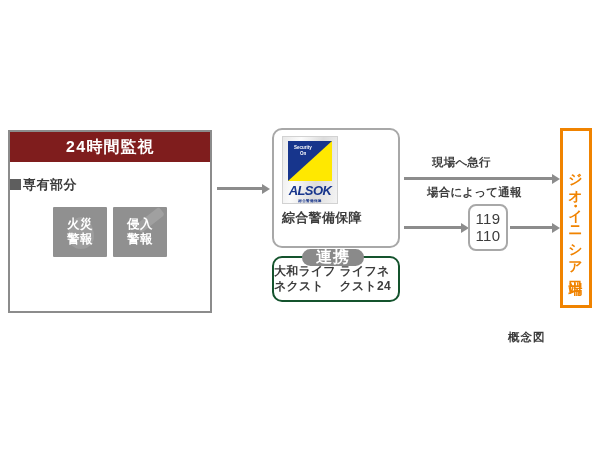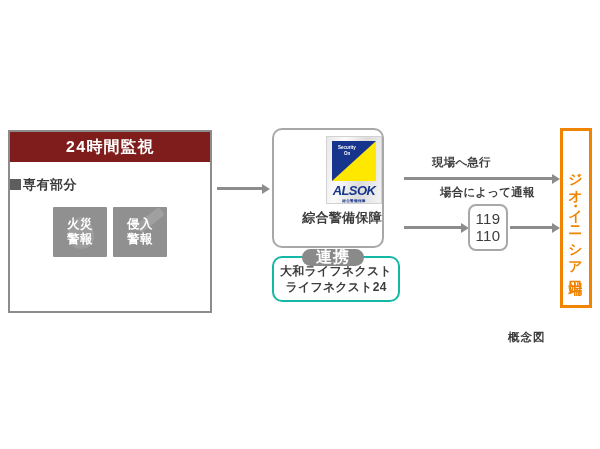--- a/index.html
+++ b/index.html
@@ -122,29 +122,30 @@
     border-top: 5px solid transparent;
     border-bottom: 5px solid transparent;
     border-left: 8px solid #8c8c8c;
   }
 
   
   #alsok-card {
     position: absolute;
     left: 272px;
     top: 128px;
-    width: 112px;
+    width: 128px;
     height: 120px;
     border: 2px solid #a8a8a8;
     border-radius: 10px;
     background: #ffffff;
     box-sizing: border-box;
     display: flex;
     flex-direction: column;
-    align-items: flex-end;
+    align-items: flex-start;
+    padding-left: 8px;
   }
   #alsok-logo {
     margin-top: 6px;
     width: 56px;
     height: 68px;
     background: linear-gradient(100deg,#e9e9e9 0%, #fbfbfb 28%, #dcdcdc 62%, #f4f4f4 100%);
     border: 1px solid #d2d2d2;
     box-sizing: border-box;
     display: flex;
     flex-direction: column;
@@ -221,26 +222,26 @@
     z-index: 5;
   }
 
   
   #partner-card {
     position: absolute;
     left: 272px;
     top: 256px;
     width: 128px;
     height: 46px;
-    border: 2px solid #14b8a6;
+    border: 2px solid #14532d;
     border-radius: 10px;
     background: #ffffff;
     box-sizing: border-box;
     display: flex;
-    flex-direction: column;
+    flex-direction: row;
     align-items: center;
     justify-content: center;
     gap: 1px;
   }
   .partner-line {
     font-size: 12px;
     color: #3c3c3c;
     font-weight: bold;
     letter-spacing: 0.2px;
     line-height: 1.25;
@@ -367,21 +368,21 @@
   <div id="renkei-badge">連携</div>
 
   <div id="partner-card">
     <div class="partner-line">大和ライフネクスト</div>
     <div class="partner-line">ライフネクスト24</div>
   </div>
 
   <div class="flow-label" style="left:432px; top:155px;">現場へ急行</div>
   <div class="arrow" style="left:404px; top:177px; width:149px;"></div>
 
-  <div class="flow-label" style="left:440px; top:185px;">場合によって通報</div>
+  <div class="flow-label" style="left:427px; top:185px;">場合によって通報</div>
   <div class="arrow" style="left:404px; top:226px; width:58px;"></div>
 
   <div id="emergency-box">
     <div class="emergency-num">119</div>
     <div class="emergency-num">110</div>
   </div>
 
   <div class="arrow" style="left:510px; top:226px; width:43px;"></div>
 
   <div id="destination-box">

